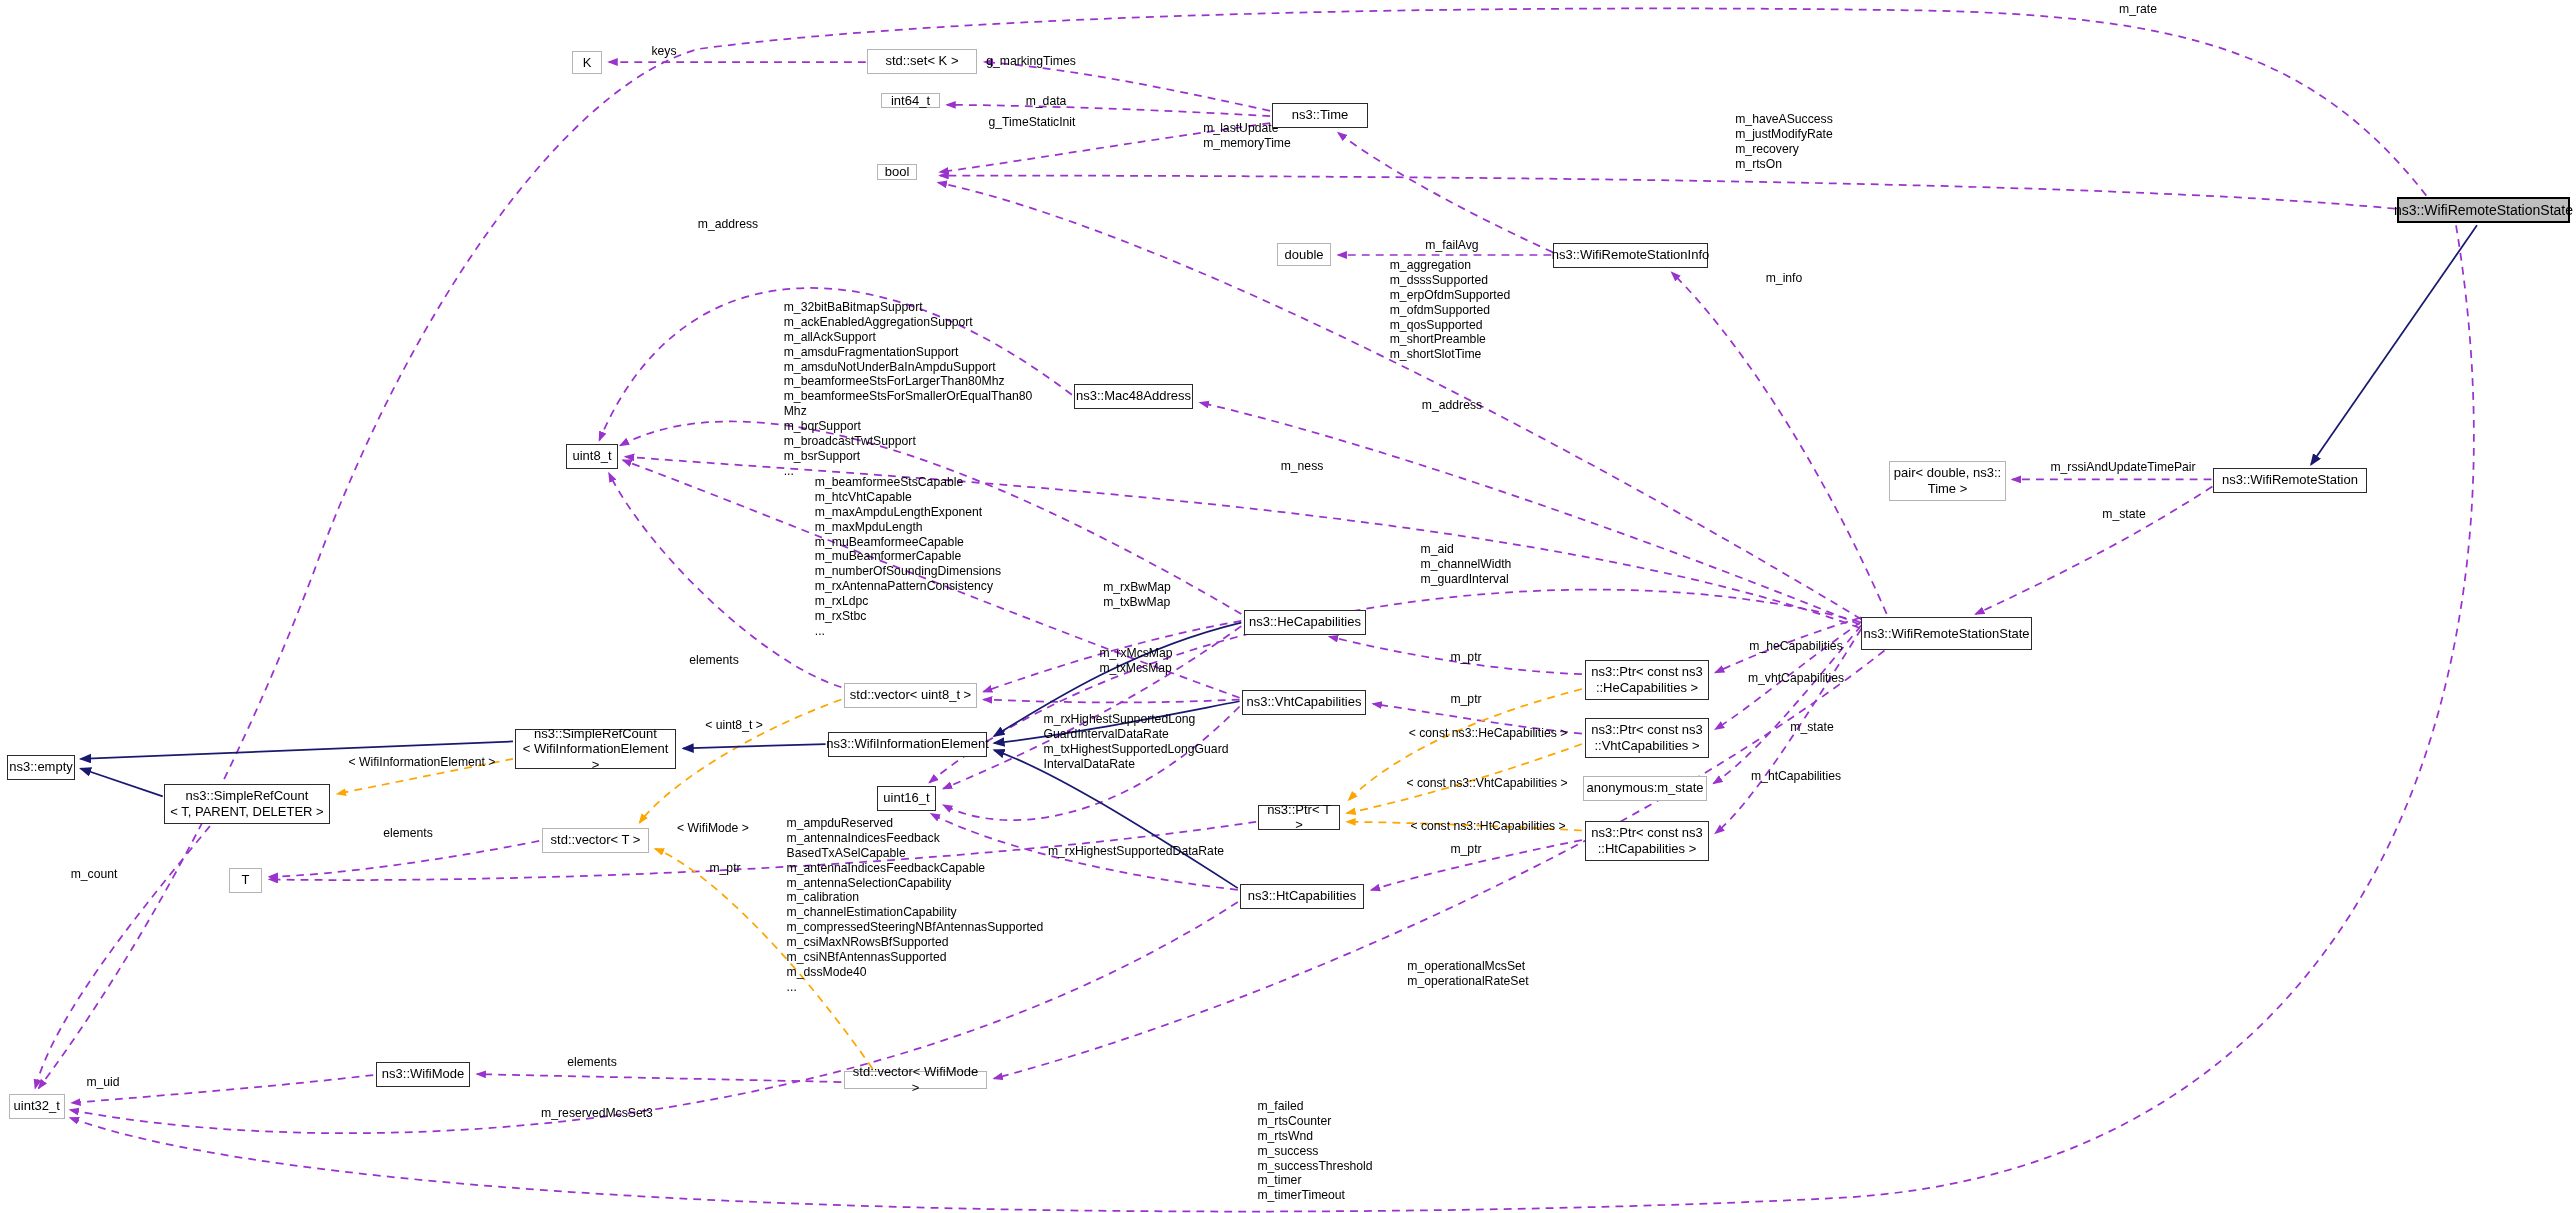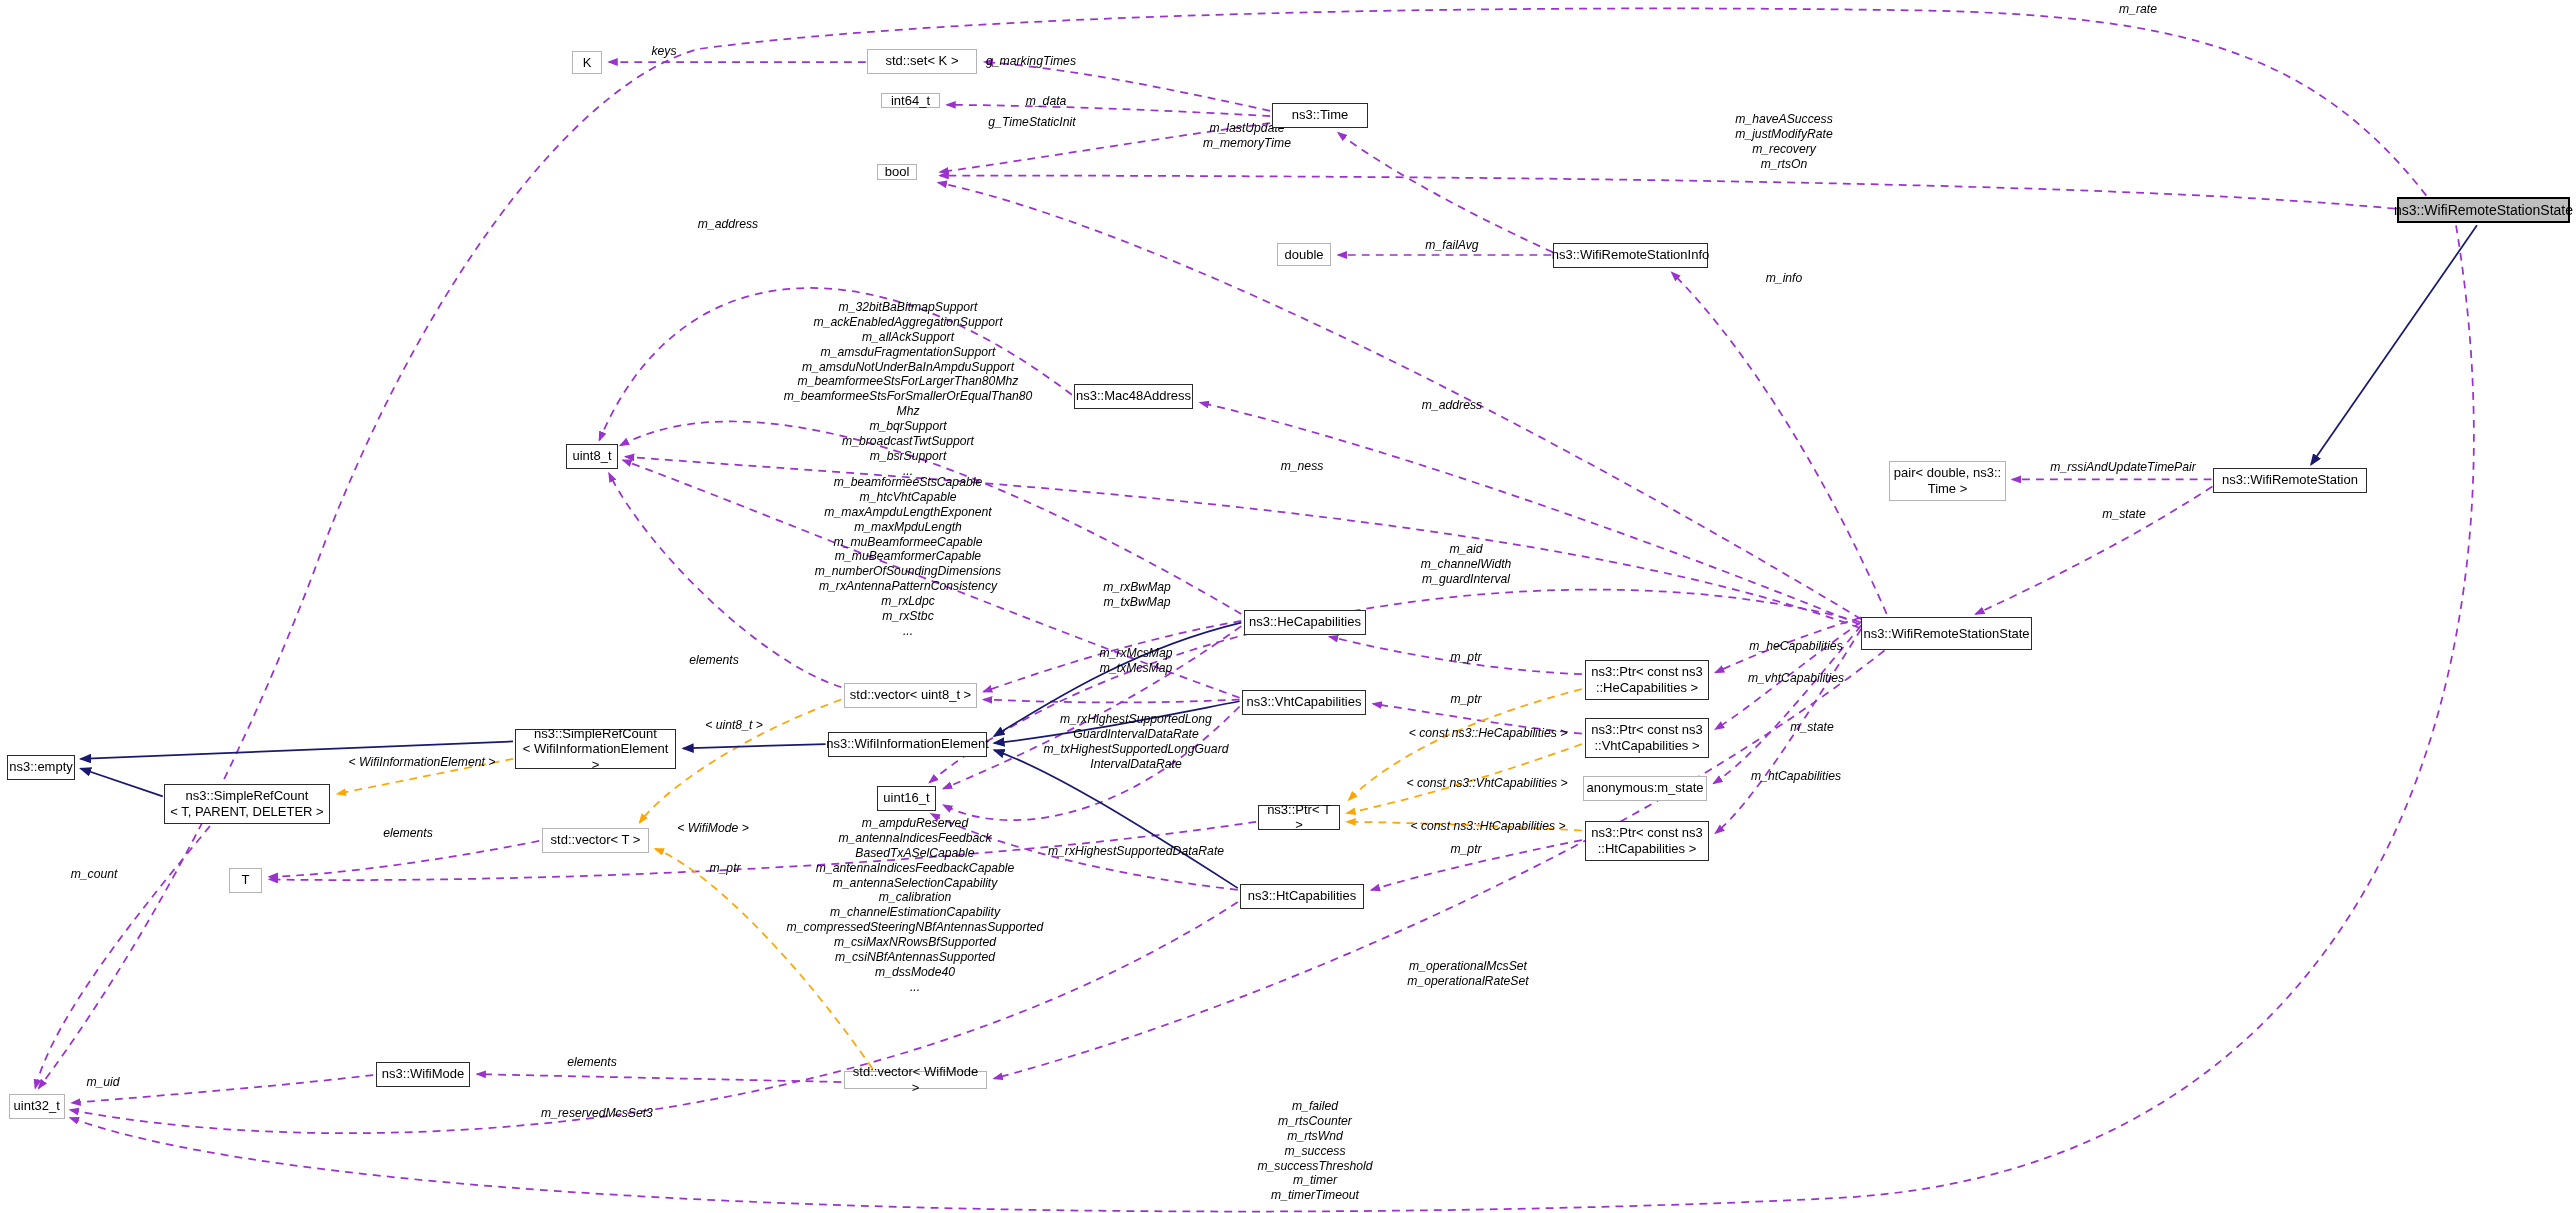--- a/index.html
+++ b/index.html
@@ -6,21 +6,21 @@
   #canvas{position:relative;width:2576px;height:1213px;background:#ffffff;overflow:hidden;
           font-family:"Liberation Sans", sans-serif;}
   #edges{position:absolute;left:0;top:0;width:2576px;height:1213px;}
   .node{position:absolute;display:flex;align-items:center;justify-content:center;
         box-sizing:border-box;background:#ffffff;border:1.3px solid #2b2b2b;
         font-size:13px;color:#000;text-align:center;white-space:pre-line;line-height:1.2;
         padding:0.9px 3.5px;z-index:3;}
   .node.ext{border:0.9px solid #b4b4b4;}
   .node.main{background:#bfbfbf;border:2.2px solid #000;font-size:14px;}
   .elabel{position:absolute;transform:translateX(-50%);font-size:12.2px;line-height:1.22;
-          color:#000;text-align:center;white-space:pre-line;z-index:2;font-style:italic;}
+          color:#000;text-align:left;white-space:pre-line;z-index:2;}
   path.u{fill:none;stroke:#9a32cd;stroke-width:2;stroke-dasharray:9 7;}
   path.t{fill:none;stroke:#ffa500;stroke-width:2;stroke-dasharray:9 7;}
   path.i{fill:none;stroke:#191970;stroke-width:2;}
 </style>
 </head>
 <body>
 
 <div id="canvas">
 
   <svg id="edges" viewBox="0 0 2949 1389">
@@ -137,20 +137,27 @@
   <div class="elabel" style="left:1032px;top:115px">g_TimeStaticInit</div>
   <div class="elabel" style="left:1247px;top:121px">m_lastUpdate
 m_memoryTime</div>
   <div class="elabel" style="left:2138px;top:1.7px">m_rate</div>
   <div class="elabel" style="left:1784px;top:112px">m_haveASuccess
 m_justModifyRate
 m_recovery
 m_rtsOn</div>
   <div class="elabel" style="left:728px;top:217px">m_address</div>
   <div class="elabel" style="left:1452px;top:238px">m_failAvg</div>
+  <div class="elabel" style="left:1450px;top:258px">m_aggregation
+m_dsssSupported
+m_erpOfdmSupported
+m_ofdmSupported
+m_qosSupported
+m_shortPreamble
+m_shortSlotTime</div>
   <div class="elabel" style="left:1784px;top:271px">m_info</div>
   <div class="elabel" style="left:908px;top:300px">m_32bitBaBitmapSupport
 m_ackEnabledAggregationSupport
 m_allAckSupport
 m_amsduFragmentationSupport
 m_amsduNotUnderBaInAmpduSupport
 m_beamformeeStsForLargerThan80Mhz
 m_beamformeeStsForSmallerOrEqualThan80
 Mhz
 m_bqrSupport

